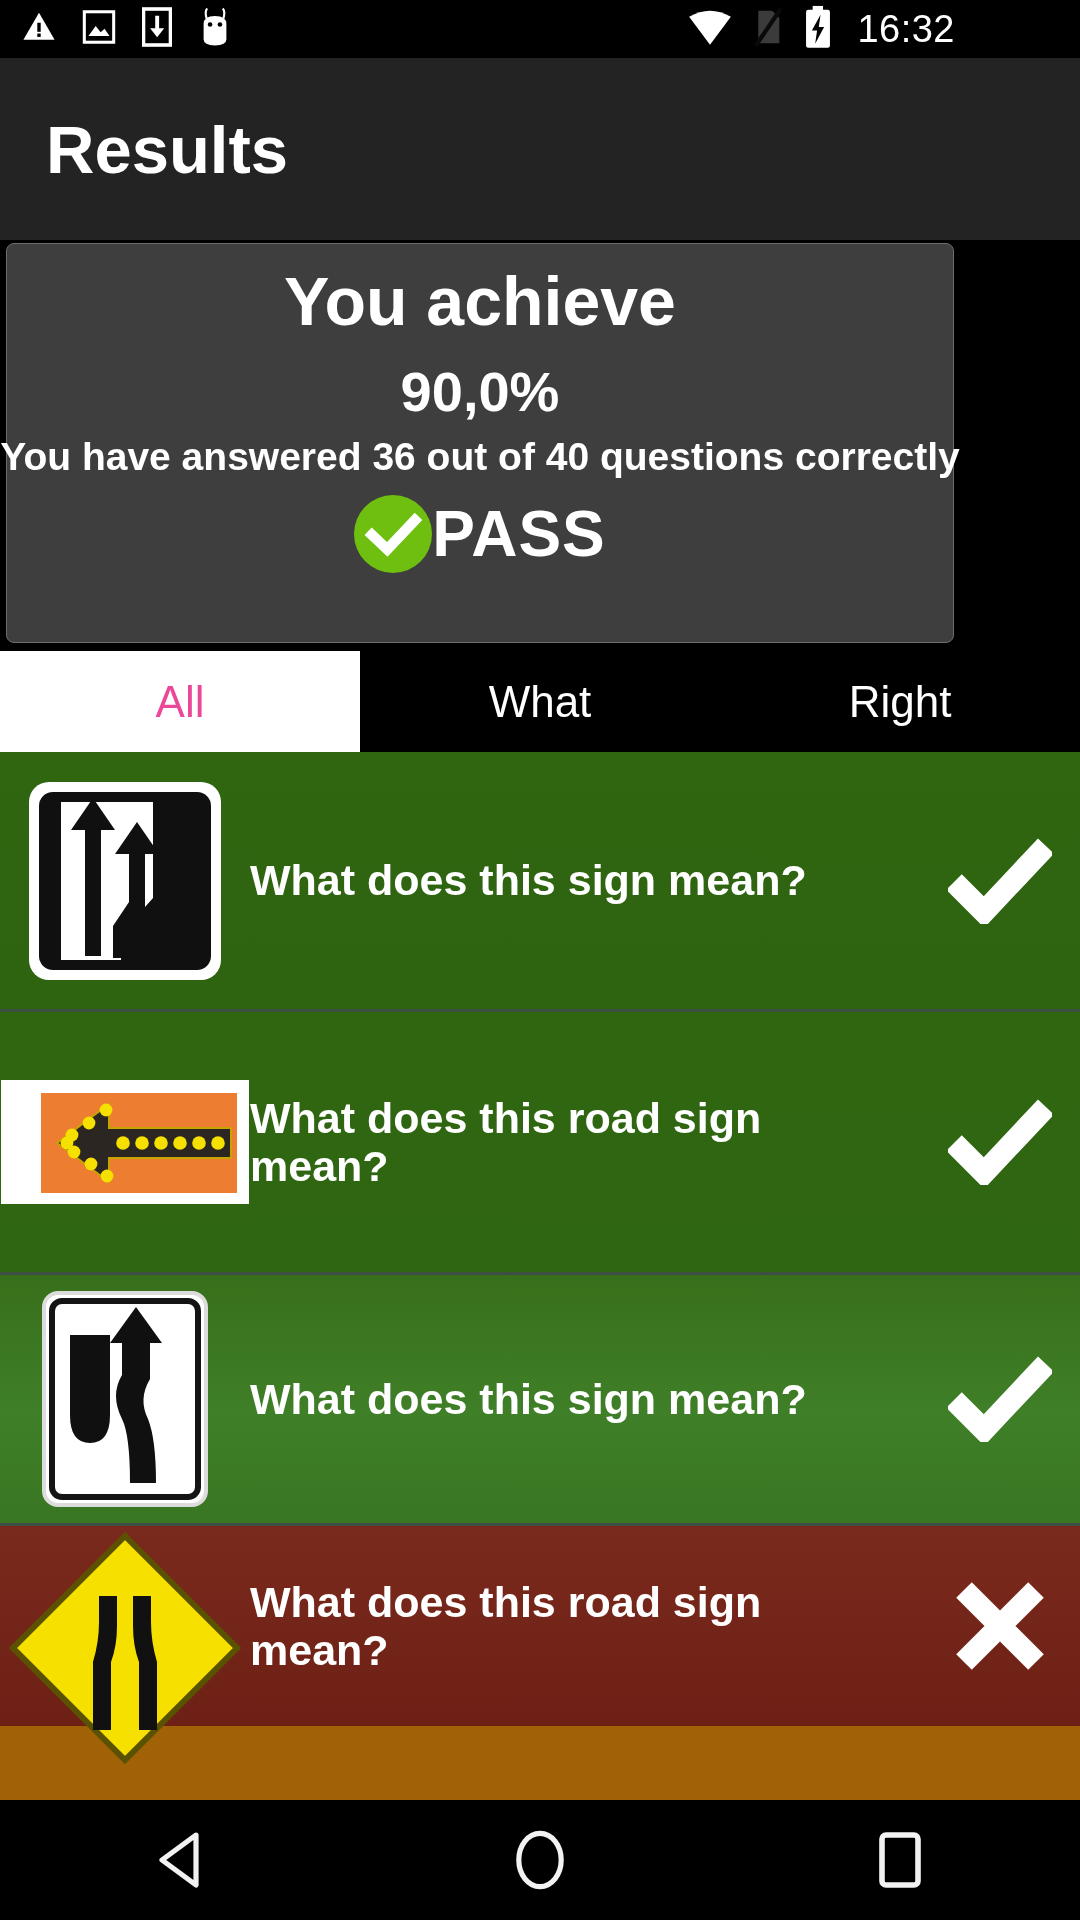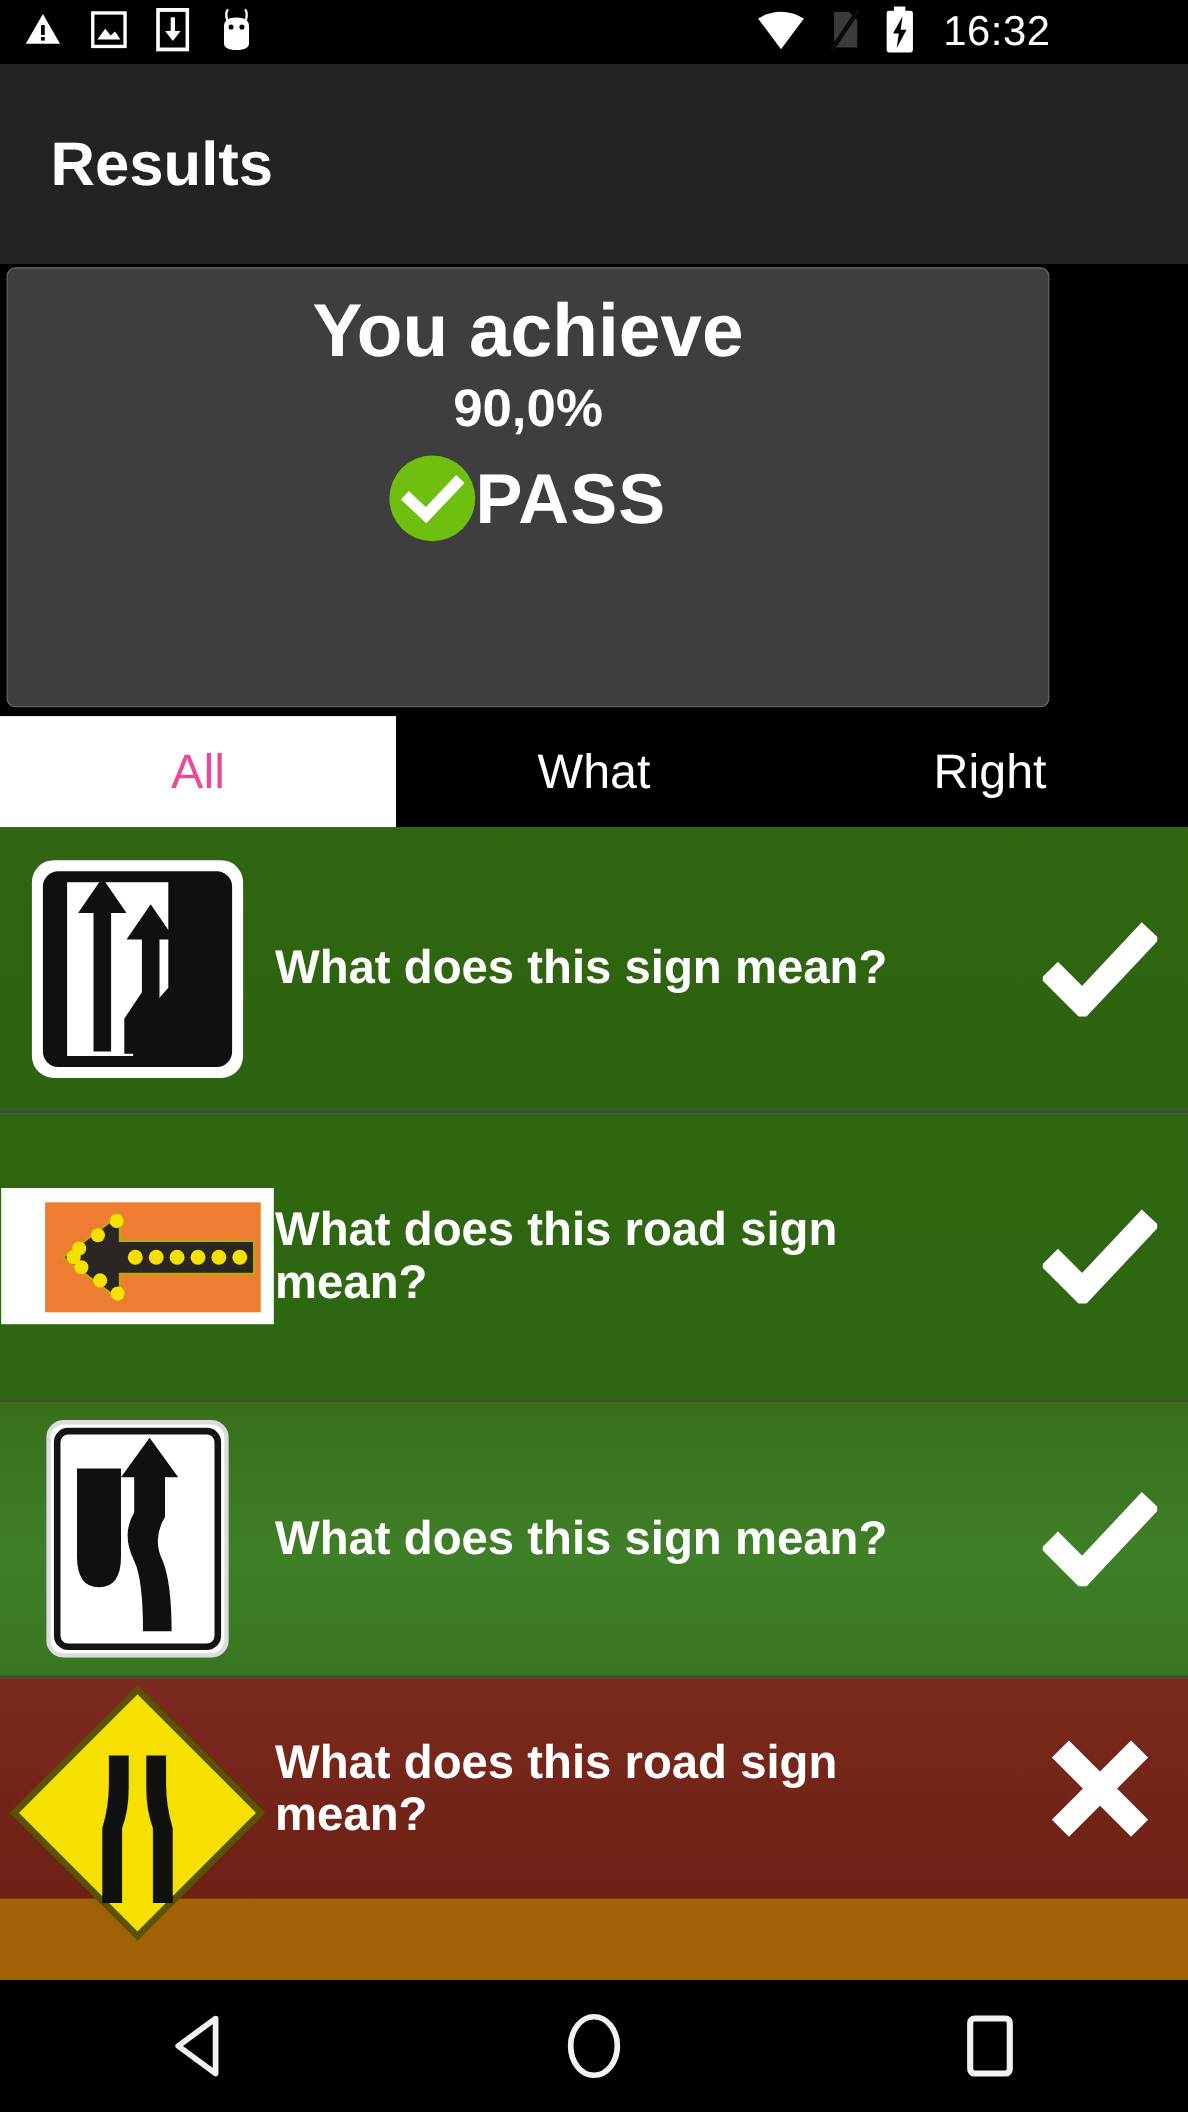--- a/index.html
+++ b/index.html
@@ -25,35 +25,35 @@
     line-height:1;margin-left:6px;font-family:"Liberation Sans",sans-serif;
   }
 
   
   .titlebar{
     position:absolute;top:58px;left:0;width:1080px;height:182px;
     background:#232323;
   }
   .titlebar .title{
     position:absolute;left:46px;top:50%;transform:translateY(-50%);
-    color:#fff;font-size:56px;font-weight:bold;letter-spacing:0px;
+    color:#fff;font-size:67px;font-weight:bold;letter-spacing:0px;
   }
 
   
   .card{
     position:absolute;left:6px;top:243px;width:948px;height:400px;
     background:#3e3e3e;border:1px solid #6d6d6d;border-radius:8px;
     box-sizing:border-box;
     display:flex;flex-direction:column;align-items:center;justify-content:flex-start;
   }
   .card .achieve{
     color:#fff;font-size:68px;font-weight:bold;margin-top:22px;line-height:1.05;
   }
   .card .percent{
-    color:#fff;font-size:48px;font-weight:bold;margin-top:10px;line-height:1.05;
+    color:#fff;font-size:56px;font-weight:bold;margin-top:26px;line-height:1.05;
   }
   .card .detail{
     color:#fff;font-size:39px;font-weight:bold;margin-top:14px;line-height:1.1;
     white-space:nowrap;
   }
   .verdict{
     display:flex;align-items:center;margin-top:16px;
   }
   .verdict .badge{
     width:78px;height:78px;border-radius:50%;
@@ -171,20 +171,21 @@
     </div>
   </div>
 
   <div class="titlebar">
     <div class="title">Results</div>
   </div>
 
   <div class="card">
     <div class="achieve">You achieve</div>
     <div class="percent">90,0%</div>
+    <div class="detail">You have answered 36 out of 40 questions correctly</div>
     <div class="verdict">
       <span class="badge" style="background:#6fbf11">
         <svg width="78" height="78" viewBox="0 0 48 48">
           <path d="M11 24.5 L20.5 33.5 L37.5 15.5" stroke="#ffffff" stroke-width="6.4" fill="none" stroke-linecap="square"></path>
         </svg>
       </span>
       <span class="vlabel">PASS</span>
     </div>
   </div>
 

